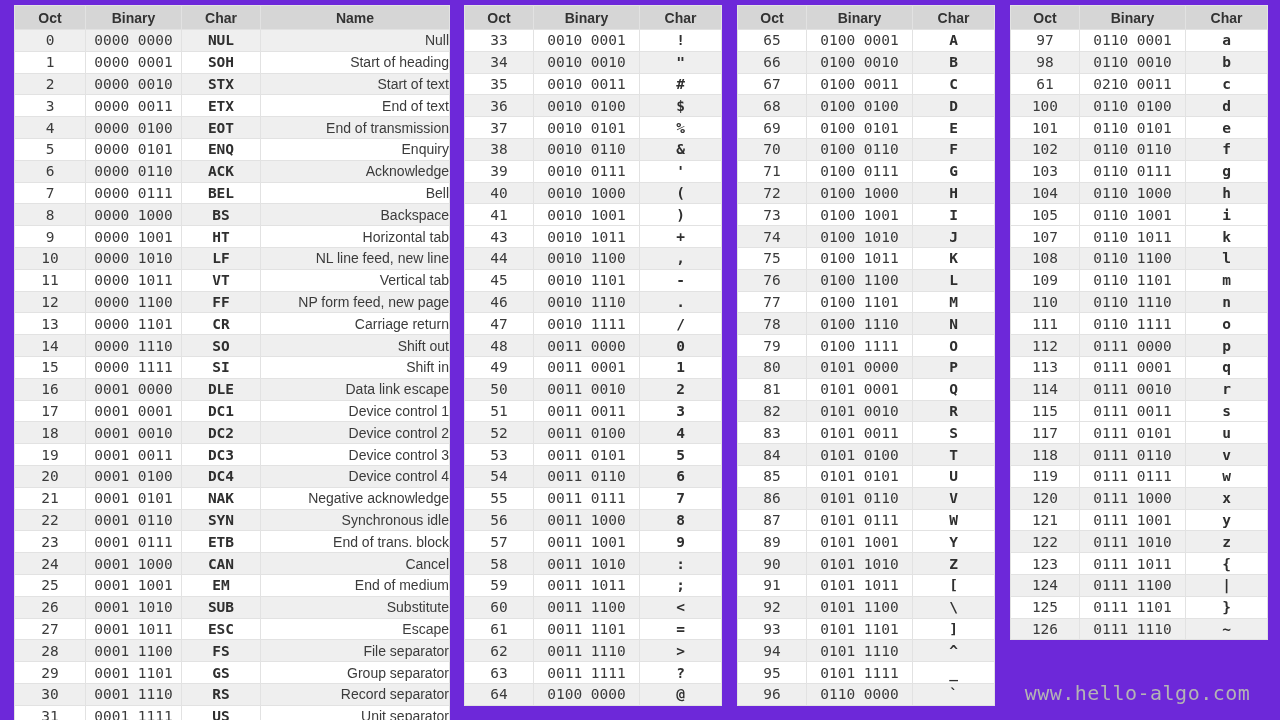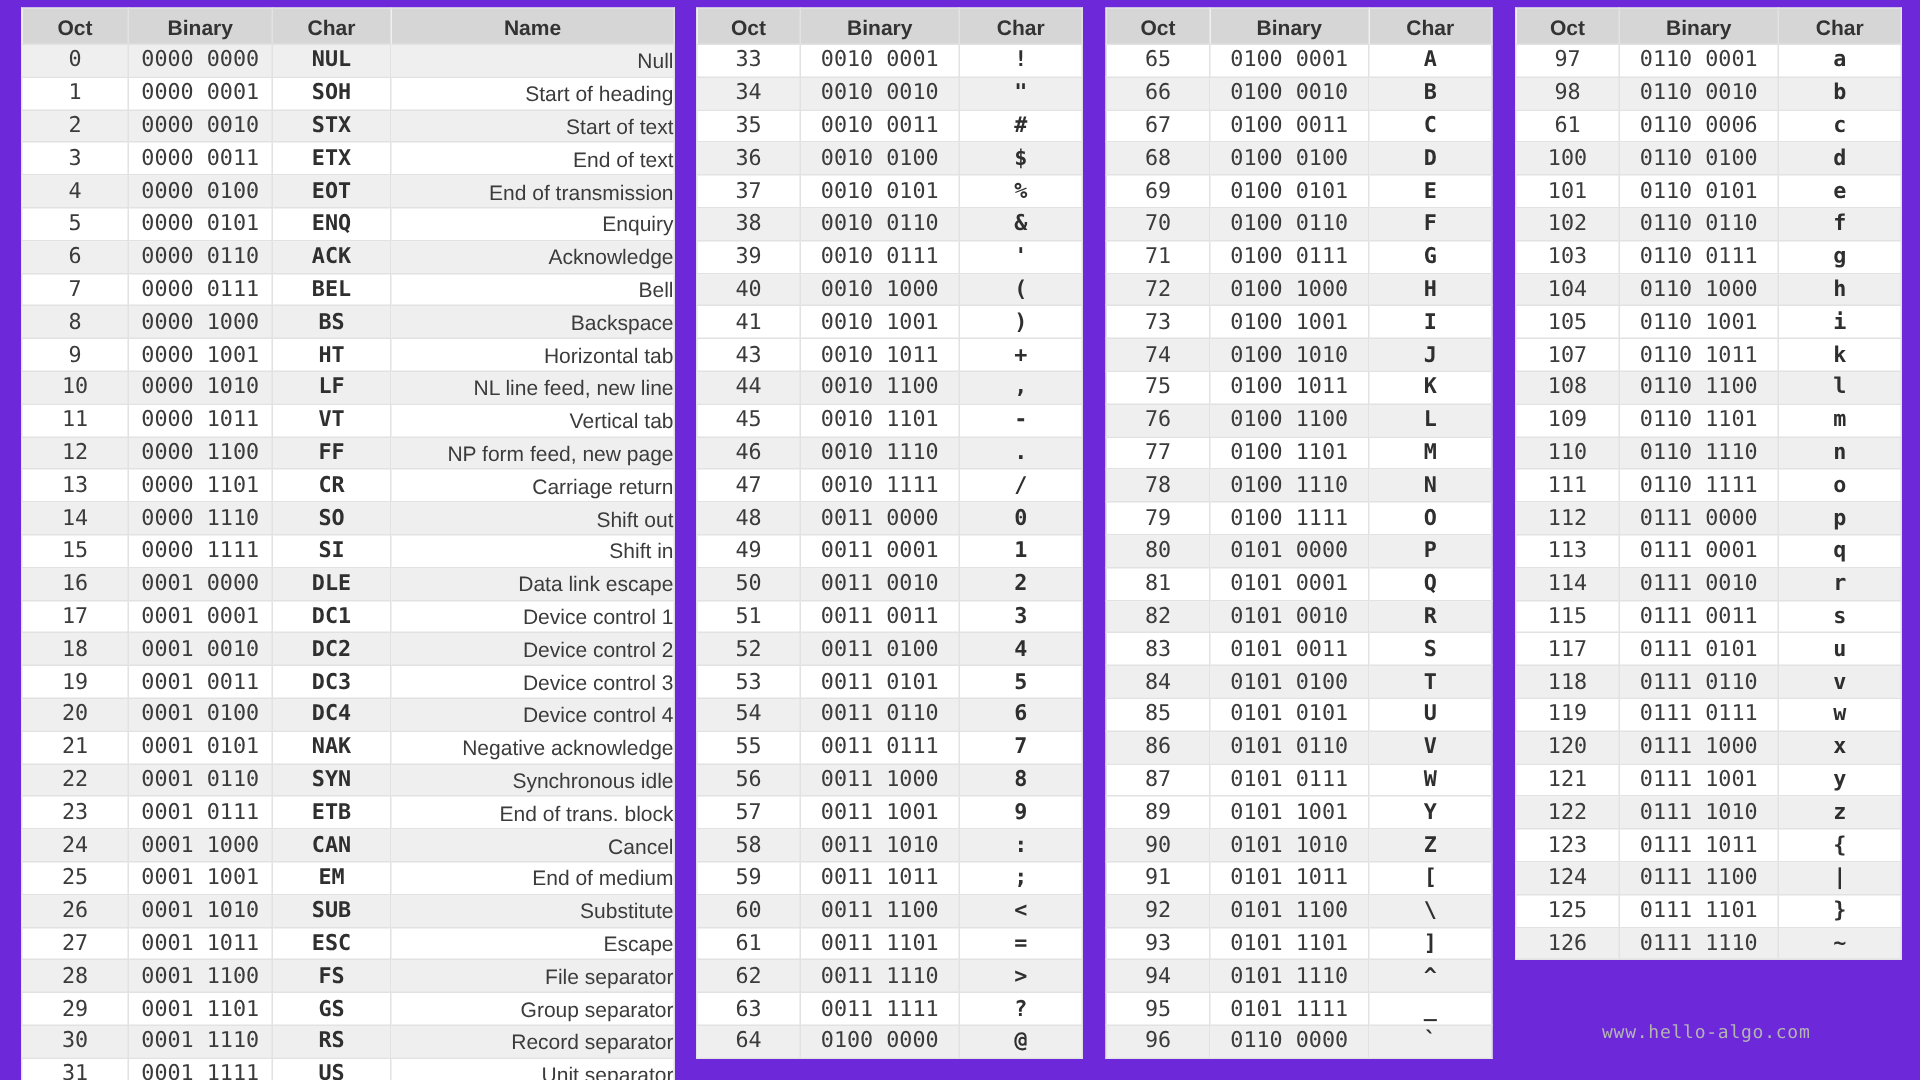--- a/index.html
+++ b/index.html
@@ -34,21 +34,21 @@
   td.c-name{text-align:right;padding-left:19px;font-size:14px;}
   .t-main th:nth-child(1){width:70px;}
   .t-main th:nth-child(2){width:95px;}
   .t-main th:nth-child(3){width:78px;}
   .t-main th:nth-child(4){width:188px;}
   .t-sub th:nth-child(1){width:68px;}
   .t-sub th:nth-child(2){width:105px;}
   .t-sub th:nth-child(3){width:81px;}
   .watermark{
     position:absolute;left:1010px;top:681px;width:255px;text-align:center;
-    font-family:"DejaVu Sans Mono","Liberation Mono",monospace;font-size:12px;
+    font-family:"DejaVu Sans Mono","Liberation Mono",monospace;font-size:20px;
     color:var(--watermark-color);letter-spacing:0.5px;
   }
 </style>
 </head>
 <body>
 
 <div class="page">
   <table class="ascii t-main" id="t0">
       <thead>
         <tr>
@@ -599,21 +599,21 @@
           <td class="c-bin">0110 0001</td>
           <td class="c-char">a</td>
         </tr>
         <tr class="stripe">
           <td class="c-dec">98</td>
           <td class="c-bin">0110 0010</td>
           <td class="c-char">b</td>
         </tr>
         <tr>
           <td class="c-dec">61</td>
-          <td class="c-bin">0110 0006</td>
+          <td class="c-bin">0210 0011</td>
           <td class="c-char">c</td>
         </tr>
         <tr class="stripe">
           <td class="c-dec">100</td>
           <td class="c-bin">0110 0100</td>
           <td class="c-char">d</td>
         </tr>
         <tr>
           <td class="c-dec">101</td>
           <td class="c-bin">0110 0101</td>

